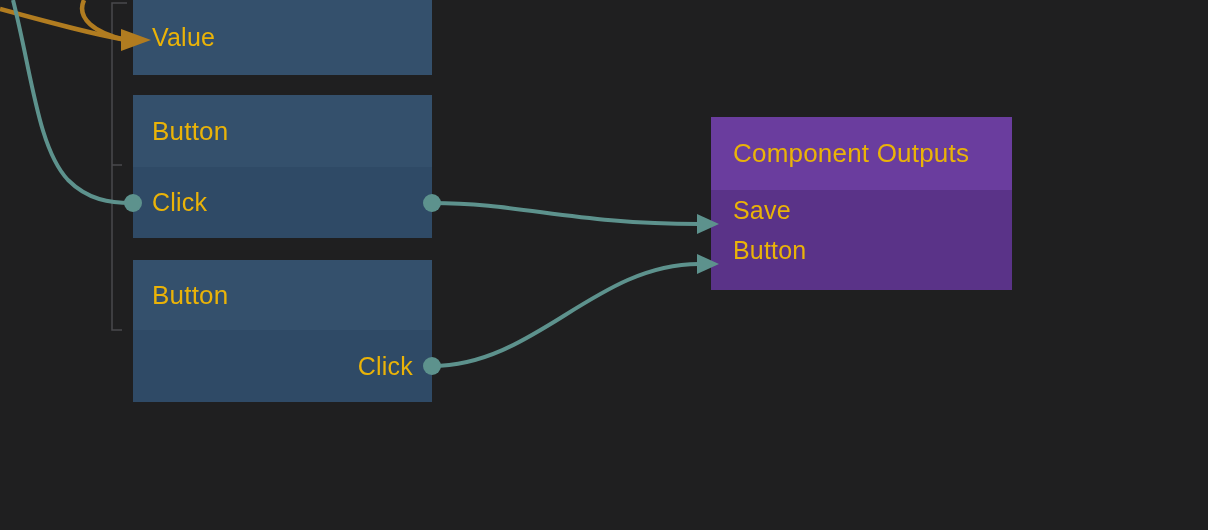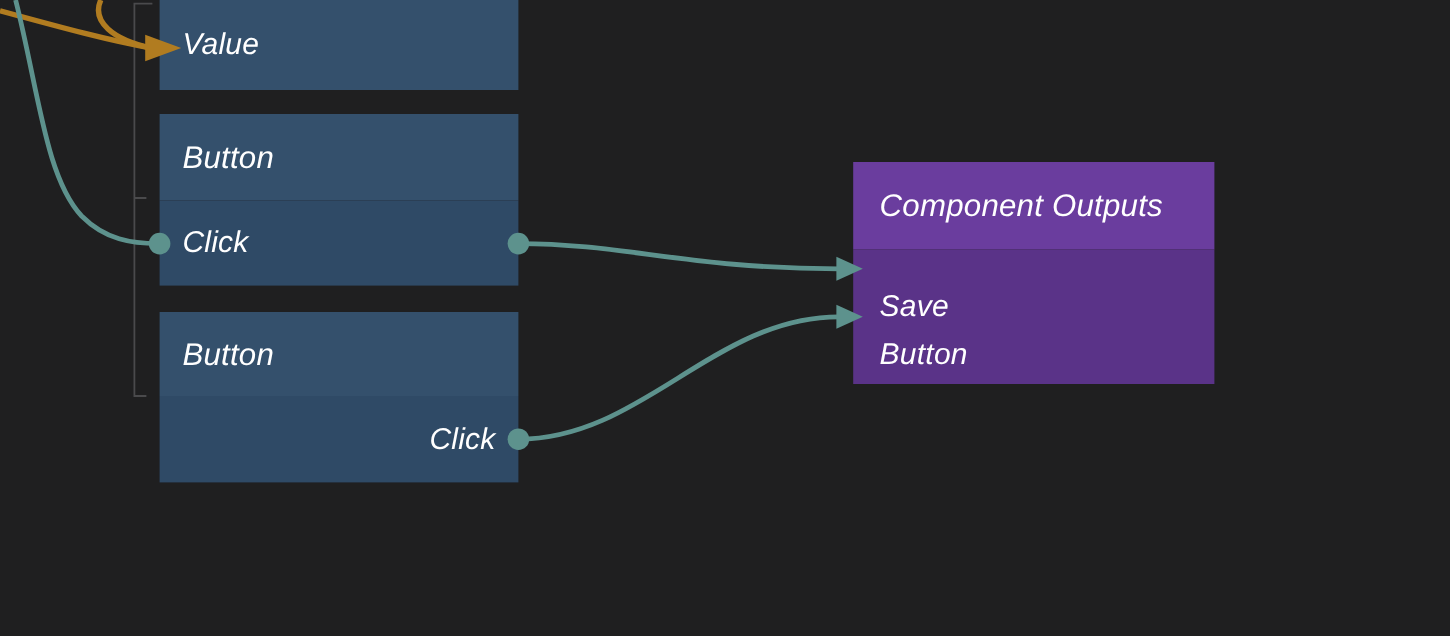--- a/index.html
+++ b/index.html
@@ -2,21 +2,21 @@
 <html><head>
 <meta charset="utf-8">
 <style>
   html,body{margin:0;padding:0;background:#1f1f20;}
   .canvas{
     position:relative;width:1208px;height:530px;overflow:hidden;
     background:#1f1f20;
     font-family:"Liberation Sans",sans-serif;
     -webkit-font-smoothing:antialiased;
   }
-  .node{position:absolute;color:#ffffff;font-style:italic;}
+  .node{position:absolute;color:#eab308;}
   .node-header{
     display:flex;align-items:center;
     font-size:26px;letter-spacing:.2px;
   }
   .node-body{display:flex;flex-direction:column;}
   .port-row{display:flex;align-items:center;font-size:25px;letter-spacing:.2px;}
   .port-row.align-right{justify-content:flex-end;}
 
   
   .blue-header{background:#34506c;}
@@ -30,25 +30,25 @@
   .node-button-1{left:133px;top:95px;width:299px;}
   .node-button-1 .node-header{height:72px;padding-left:19px;}
   .node-button-1 .port-row{height:71px;padding-left:19px;}
 
   
   .node-button-2{left:133px;top:260px;width:299px;}
   .node-button-2 .node-header{height:70px;padding-left:19px;}
   .node-button-2 .port-row{height:72px;padding-right:19px;}
 
   
-  .node-outputs{left:711px;top:117px;width:301px;margin-top:18px;}
+  .node-outputs{left:711px;top:117px;width:301px;}
   .purple-header{background:#6a3d9e;}
   .purple-body{background:#5a3388;}
   .node-outputs .node-header{height:73px;padding-left:22px;}
-  .node-outputs .node-body{height:112px;padding-top:27px;box-sizing:border-box;}
+  .node-outputs .node-body{height:100px;padding-top:0;box-sizing:border-box;}
   .node-outputs .port-row{height:40px;padding-left:22px;}
 
   .wires{position:absolute;left:0;top:0;pointer-events:none;}
 </style>
 </head>
 <body>
 
 <div class="canvas">
 
   <div class="node node-value">

